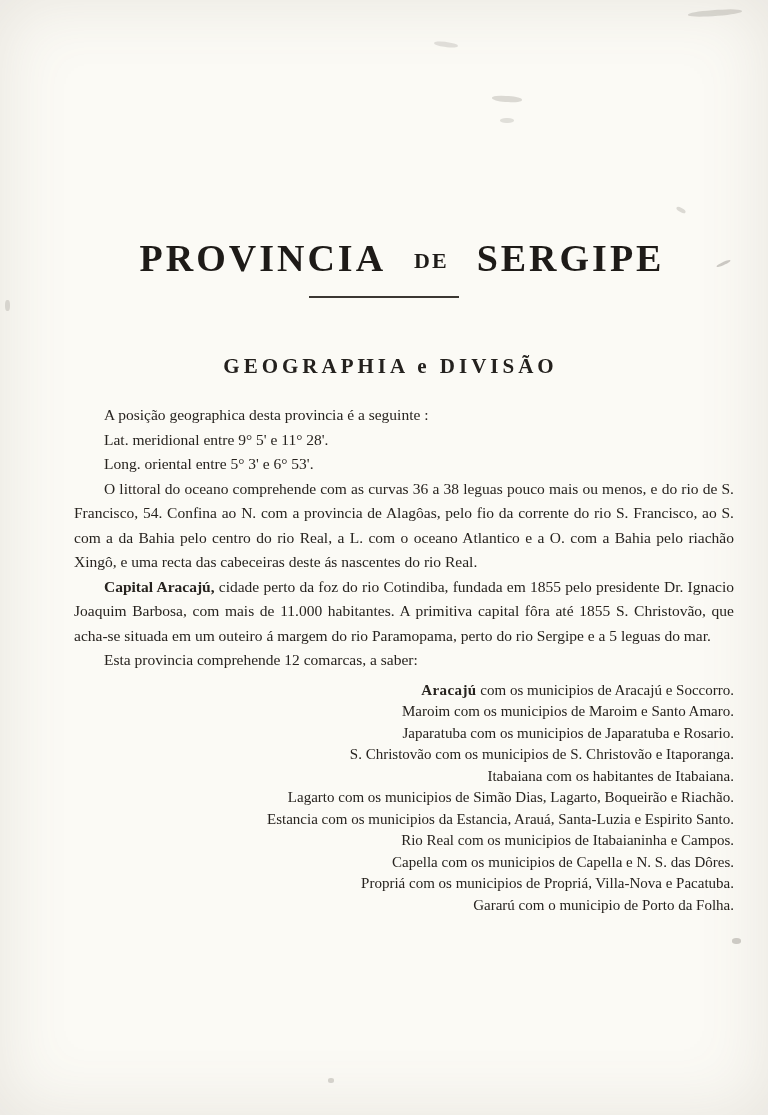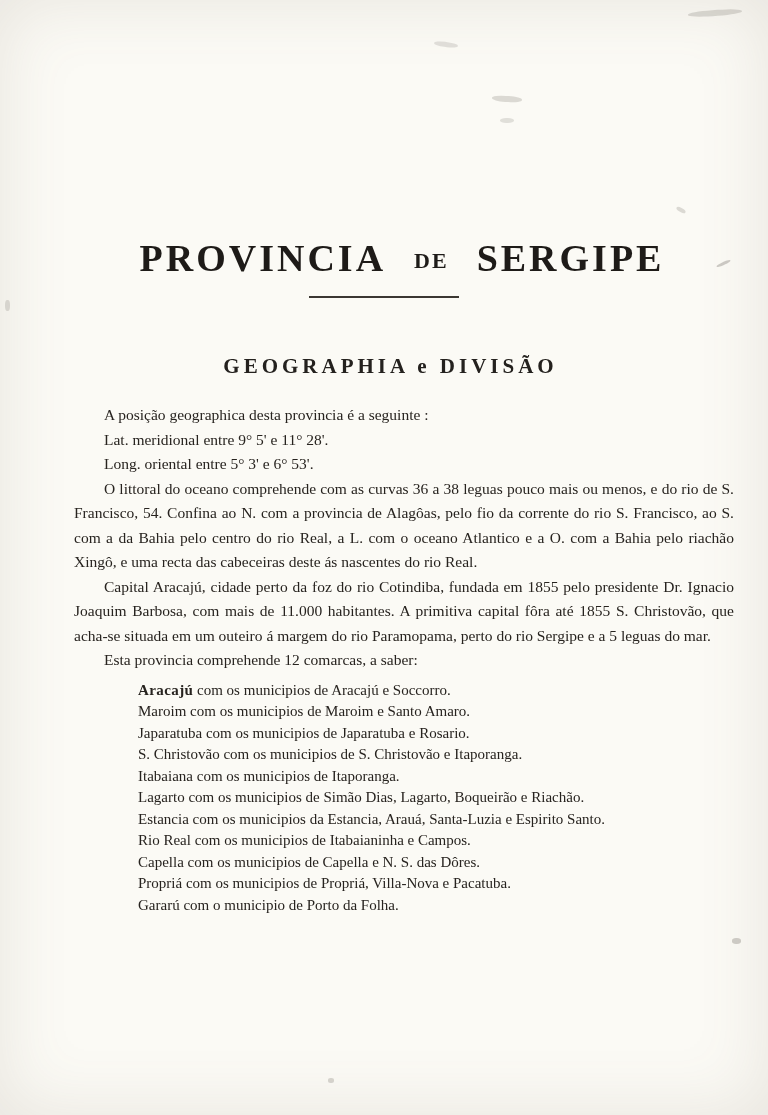--- a/index.html
+++ b/index.html
@@ -58,28 +58,28 @@
 
   .body-text {
     margin-top: 24px;
     padding: 0 34px 0 74px;
     font-size: 15.5px;
     line-height: 24.5px;
     text-align: justify;
     color: #27231f;
   }
   .para { text-indent: 30px; }
-  .capital-lead { font-weight: normal; }
+  .capital-lead { font-weight: bold; }
 
   .comarca-list {
     margin-top: 7px;
     margin-left: 64px;
     line-height: 21.5px;
     font-size: 15px;
-    text-align: left;
+    text-align: right;
   }
   .comarca.first .lead { font-weight: bold; letter-spacing: .4px; }
 </style>
 </head>
 <body>
 
 <div class="page">
 
   <div class="mark m1"></div>
   <div class="mark m2"></div>
@@ -110,21 +110,21 @@
 
     <p class="para"><span class="capital-lead">Capital Aracajú,</span><span> cidade perto da foz do rio Cotindiba, fundada em 1855 pelo presidente Dr. Ignacio Joaquim Barbosa, com mais de 11.000 habitantes. A primitiva capital fôra até 1855 S. Christovão, que acha-se situada em um outeiro á margem do rio Paramopama, perto do rio Sergipe e a 5 leguas do mar.</span></p>
 
     <p class="para">Esta provincia comprehende 12 comarcas, a saber:</p>
 
     <div class="comarca-list">
       <p class="comarca first"><span class="lead">Aracajú</span><span> com os municipios de Aracajú e Soccorro.</span></p>
       <p class="comarca"><span class="lead">Maroim</span><span> com os municipios de Maroim e Santo Amaro.</span></p>
       <p class="comarca"><span class="lead">Japaratuba</span><span> com os municipios de Japaratuba e Rosario.</span></p>
       <p class="comarca"><span class="lead">S. Christovão</span><span> com os municipios de S. Christovão e Itaporanga.</span></p>
-      <p class="comarca"><span class="lead">Itabaiana</span><span> com os municipios de Itaporanga.</span></p>
+      <p class="comarca"><span class="lead">Itabaiana</span><span> com os habitantes de Itabaiana.</span></p>
       <p class="comarca"><span class="lead">Lagarto</span><span> com os municipios de Simão Dias, Lagarto, Boqueirão e Riachão.</span></p>
       <p class="comarca"><span class="lead">Estancia</span><span> com os municipios da Estancia, Arauá, Santa-Luzia e Espirito Santo.</span></p>
       <p class="comarca"><span class="lead">Rio Real</span><span> com os municipios de Itabaianinha e Campos.</span></p>
       <p class="comarca"><span class="lead">Capella</span><span> com os municipios de Capella e N. S. das Dôres.</span></p>
       <p class="comarca"><span class="lead">Propriá</span><span> com os municipios de Propriá, Villa-Nova e Pacatuba.</span></p>
       <p class="comarca"><span class="lead">Gararú</span><span> com o municipio de Porto da Folha.</span></p>
     </div>
 
   </div>
 </div>

